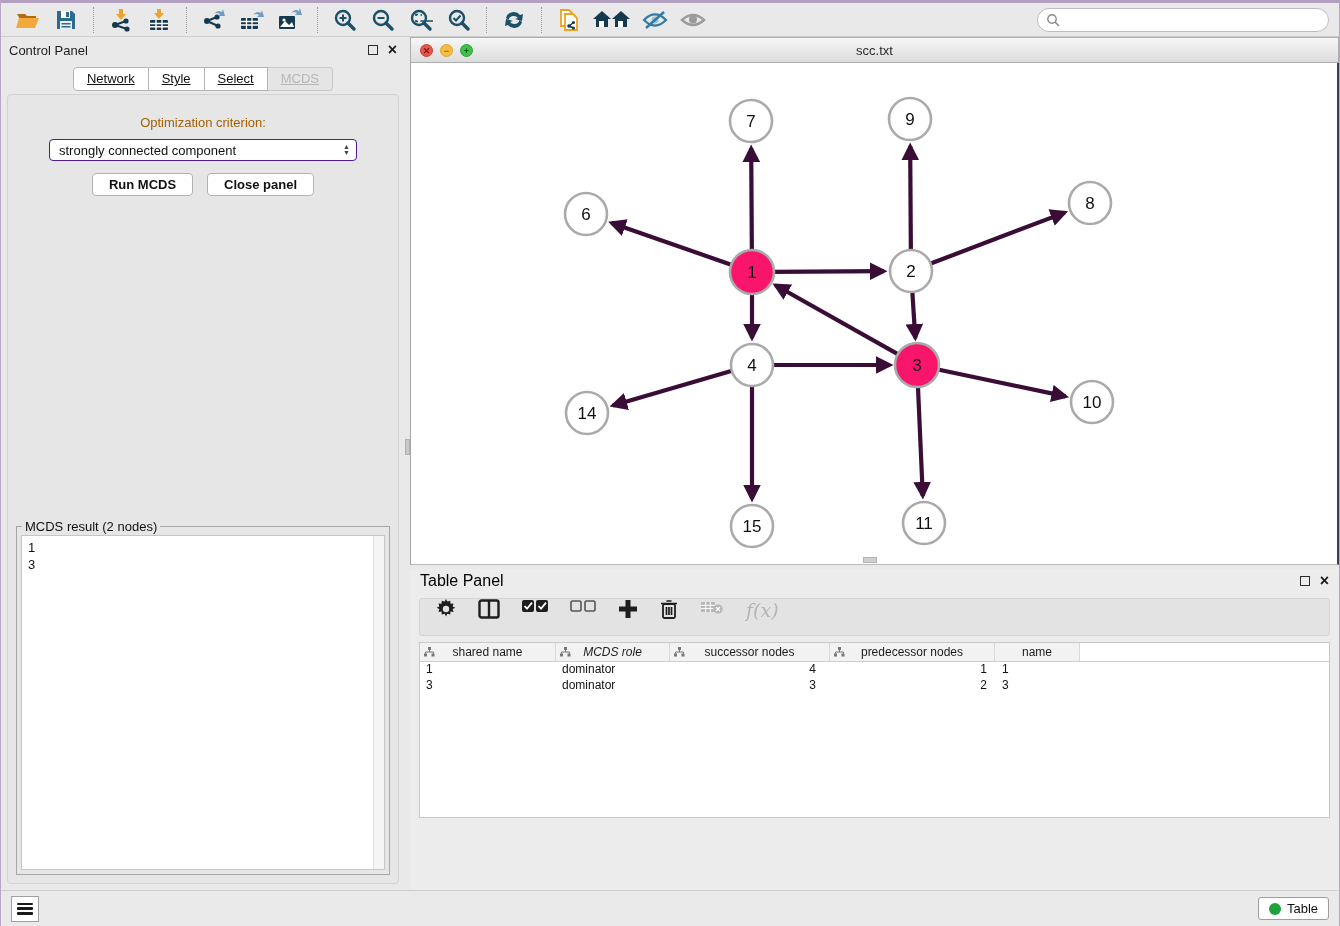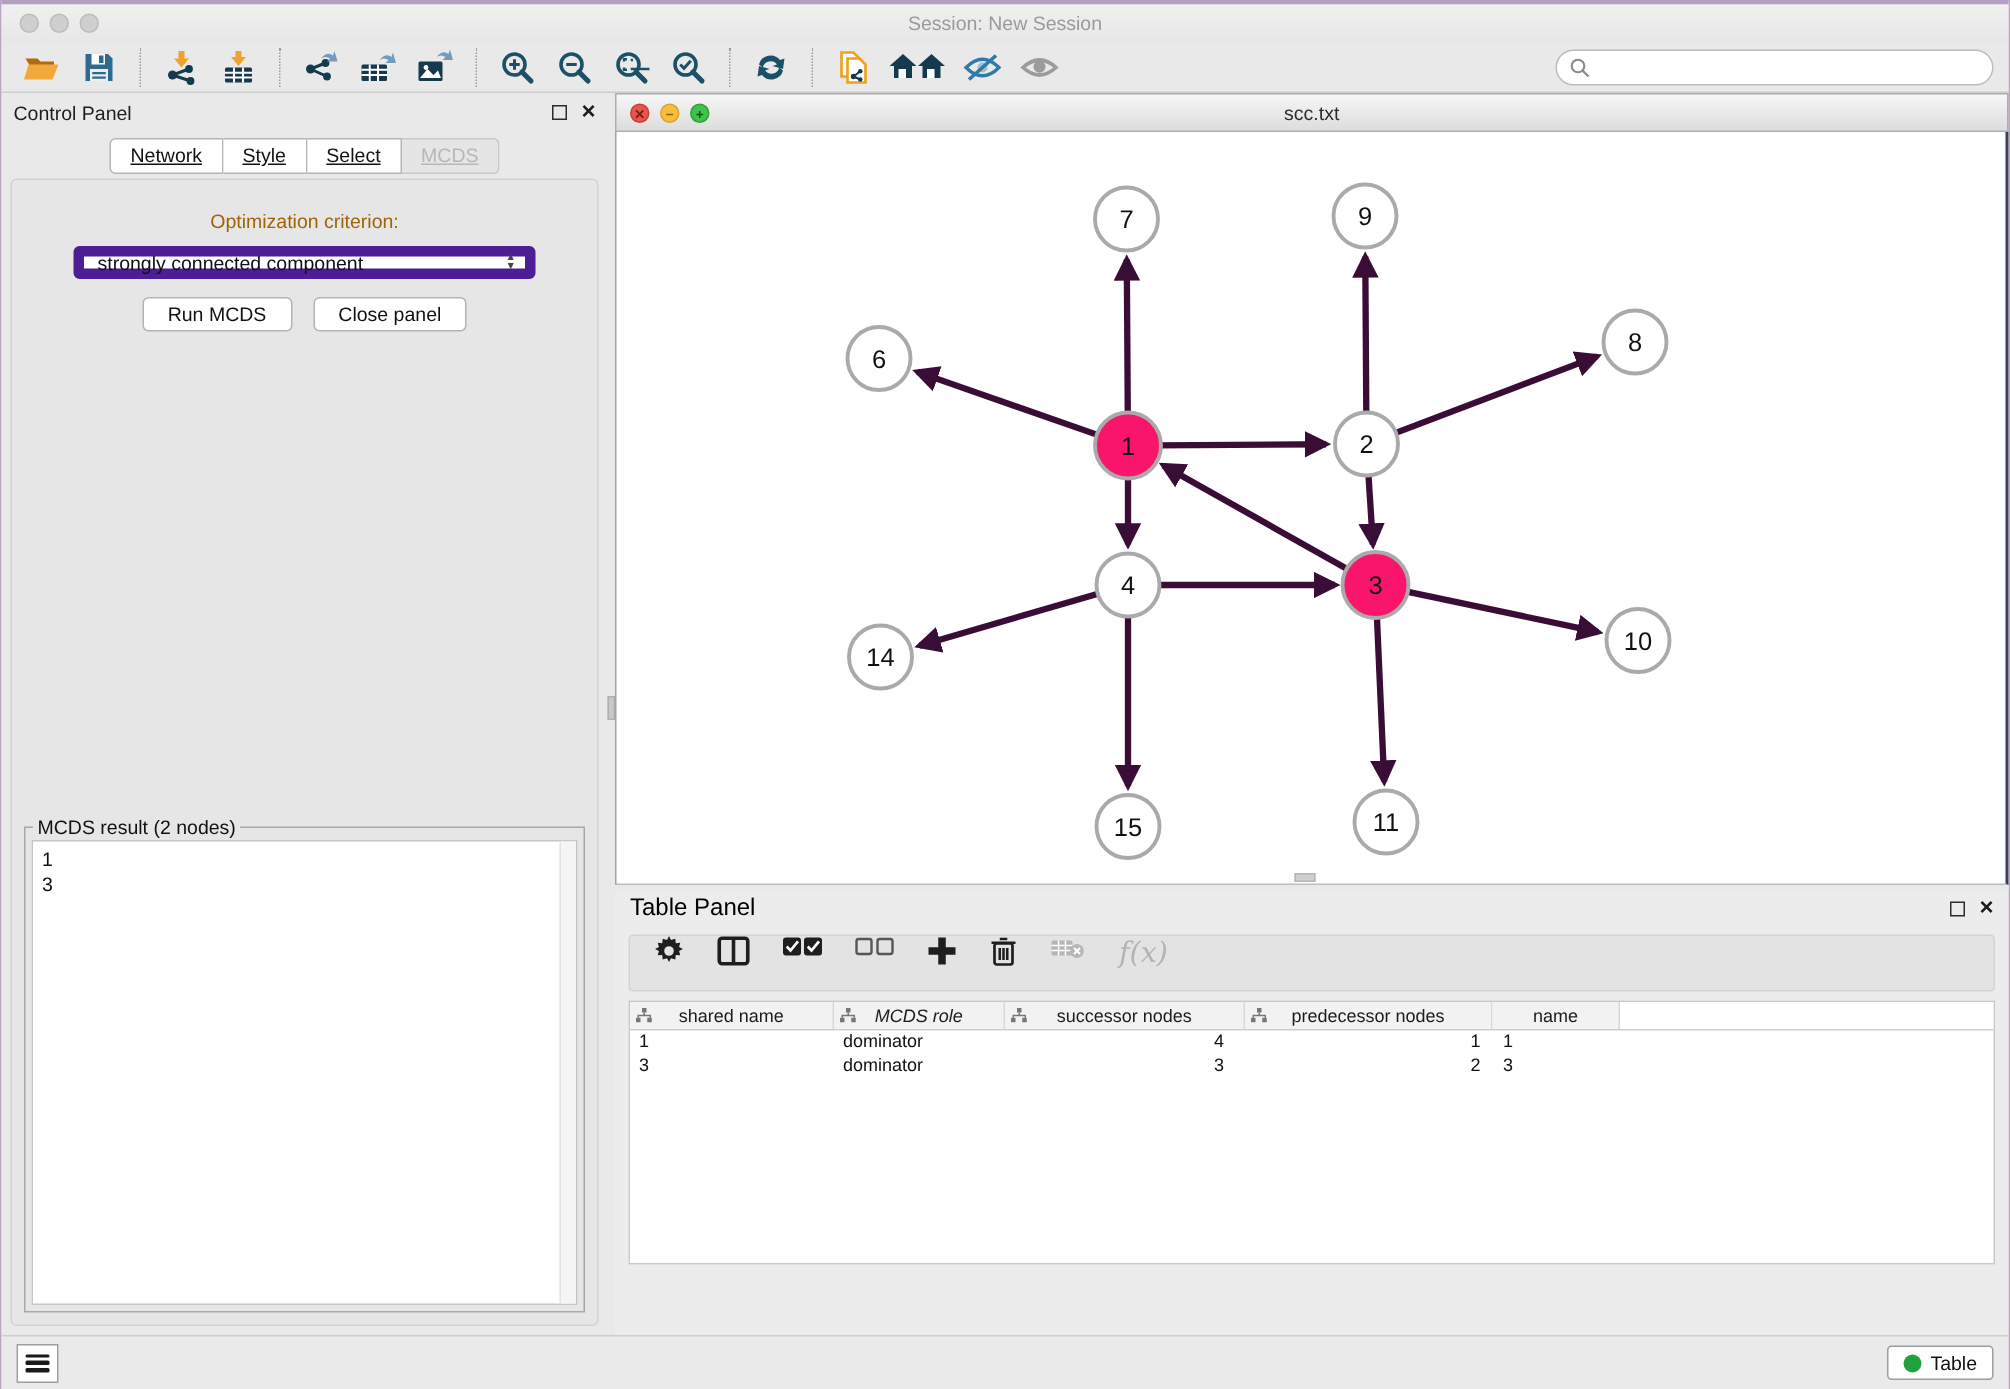--- a/index.html
+++ b/index.html
@@ -34,26 +34,26 @@
   .ph-icons { margin-left:auto; display:flex; align-items:center; gap:10px; }
   .float-box { width:10px; height:10px; border:1.5px solid #2b2b2b; background:transparent; }
   .close-x { font-size:16px; font-weight:bold; color:#1a1a1a; line-height:10px; }
   .ctabs { display:flex; justify-content:center; margin-top:4px; position:relative; z-index:2; }
   .ctab { font-size:13px; padding:3px 13px 4px; background:#fff; border:1px solid #b5b5b5; border-left:none; color:#111;text-decoration:underline; }
   .ctab:first-child { border-left:1px solid #b5b5b5; border-radius:4px 0 0 4px; }
   .ctab.selected { background:#e5e5e5; color:#b7b7b7; border-color:#c8c8c8; border-radius:0 4px 4px 0; }
   .ccontent { position:absolute; left:6px; right:6px; top:57px; bottom:6px;
               background:#e6e6e6; border:1px solid #d2d2d2; border-radius:4px; }
   .opt-label { text-align:center; font-size:13px; color:#a16207; margin-top:20px; }
-  .dropdown { margin:9px auto 0; width:308px; height:22px; background:#fff; border:7px solid #4c1d95;
+  .dropdown { margin:9px auto 0; width:308px; height:22px; background:#fff; border:1px solid #4c1d95;
               border-radius:4px; display:flex; align-items:center; padding:0 6px 0 9px; font-size:13px; color:#111; }
   .dd-arrows { margin-left:auto; display:flex; flex-direction:column; line-height:6px; font-size:7px; color:#444; }
   .btn-row { display:flex; justify-content:center; gap:14px; margin-top:12px; }
   .cbtn { font-size:13px; color:#111; background:#fff; border:1px solid #b3b3b3; border-radius:4px;
-          padding:3px 16px; font-family:"Liberation Sans",sans-serif; }
+          padding:3px 16px; font-family:"Liberation Sans",sans-serif;font-weight:bold; }
   .result-group { position:absolute; left:8px; right:8px; top:431px; bottom:8px;
                   border:1px solid #a8a8a8; }
   .result-legend { position:absolute; top:-8px; left:5px; background:#e6e6e6; padding:0 3px;
                    font-size:13px; color:#111; }
   .result-text { position:absolute; left:4px; right:4px; top:8px; bottom:4px; background:#fff;
                  border:1px solid #c6c6c6; font-size:13px; color:#111; line-height:17px;
                  padding:3px 6px; white-space:pre; }
   .result-scroll { position:absolute; right:5px; top:9px; bottom:5px; width:11px; background:#f5f5f5;
                    border-left:1px solid #e3e3e3; }
 
@@ -110,28 +110,20 @@
              display:flex; align-items:center; gap:6px; padding:3px 10px; font-size:13px; color:#111; }
   .mem-dot { width:12px; height:12px; border-radius:50%; }
 </style>
 </head>
 <body>
 
 <div class="window">
 
   <div class="purple-strip"></div>
 
-  <div class="titlebar">
-    <div class="tl-group">
-      <span class="tl"></span>
-      <span class="tl"></span>
-      <span class="tl"></span>
-    </div>
-    <span class="title">Session: New Session</span>
-  </div>
 
   <div class="toolbar">
     <div class="tbtn">
       <svg width="26" height="22" viewBox="0 0 26 22">
         <path d="M2 5 h8 l2 2 h9 v3 H5 Z" fill="#b06a12"></path>
         <path d="M4 9 h20 l-4 10 H1 Z" fill="#f2a93b"></path>
       </svg>
     </div>
     <div class="tbtn">
       <svg width="22" height="22" viewBox="0 0 22 22">

